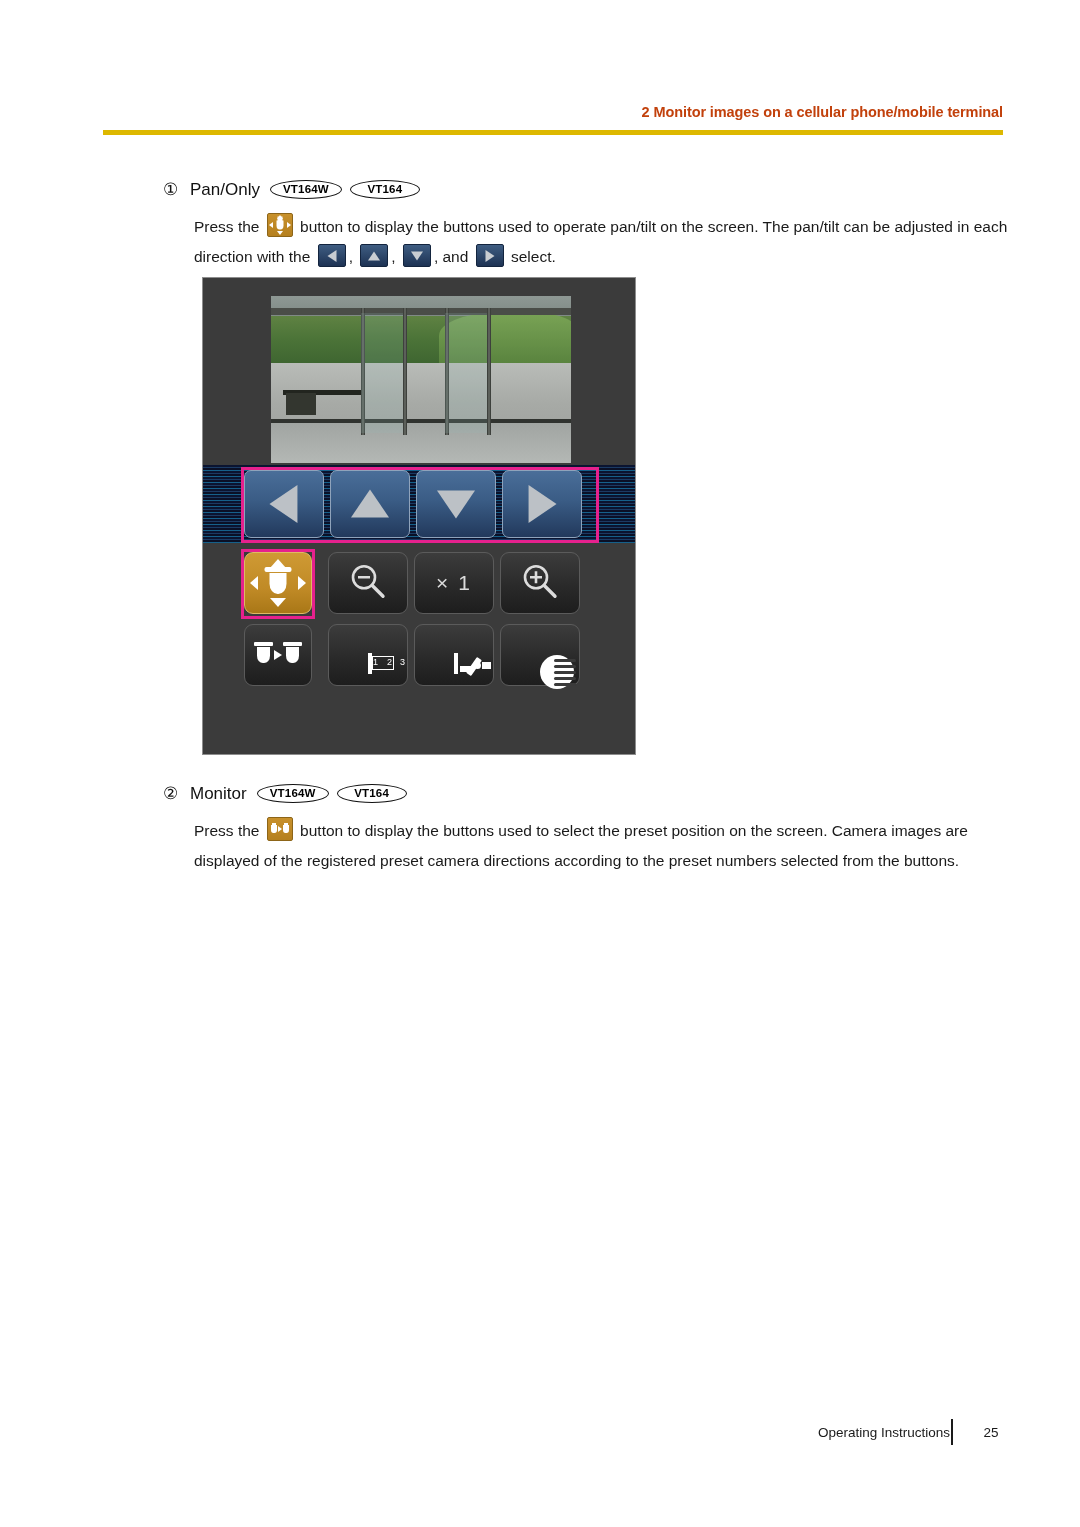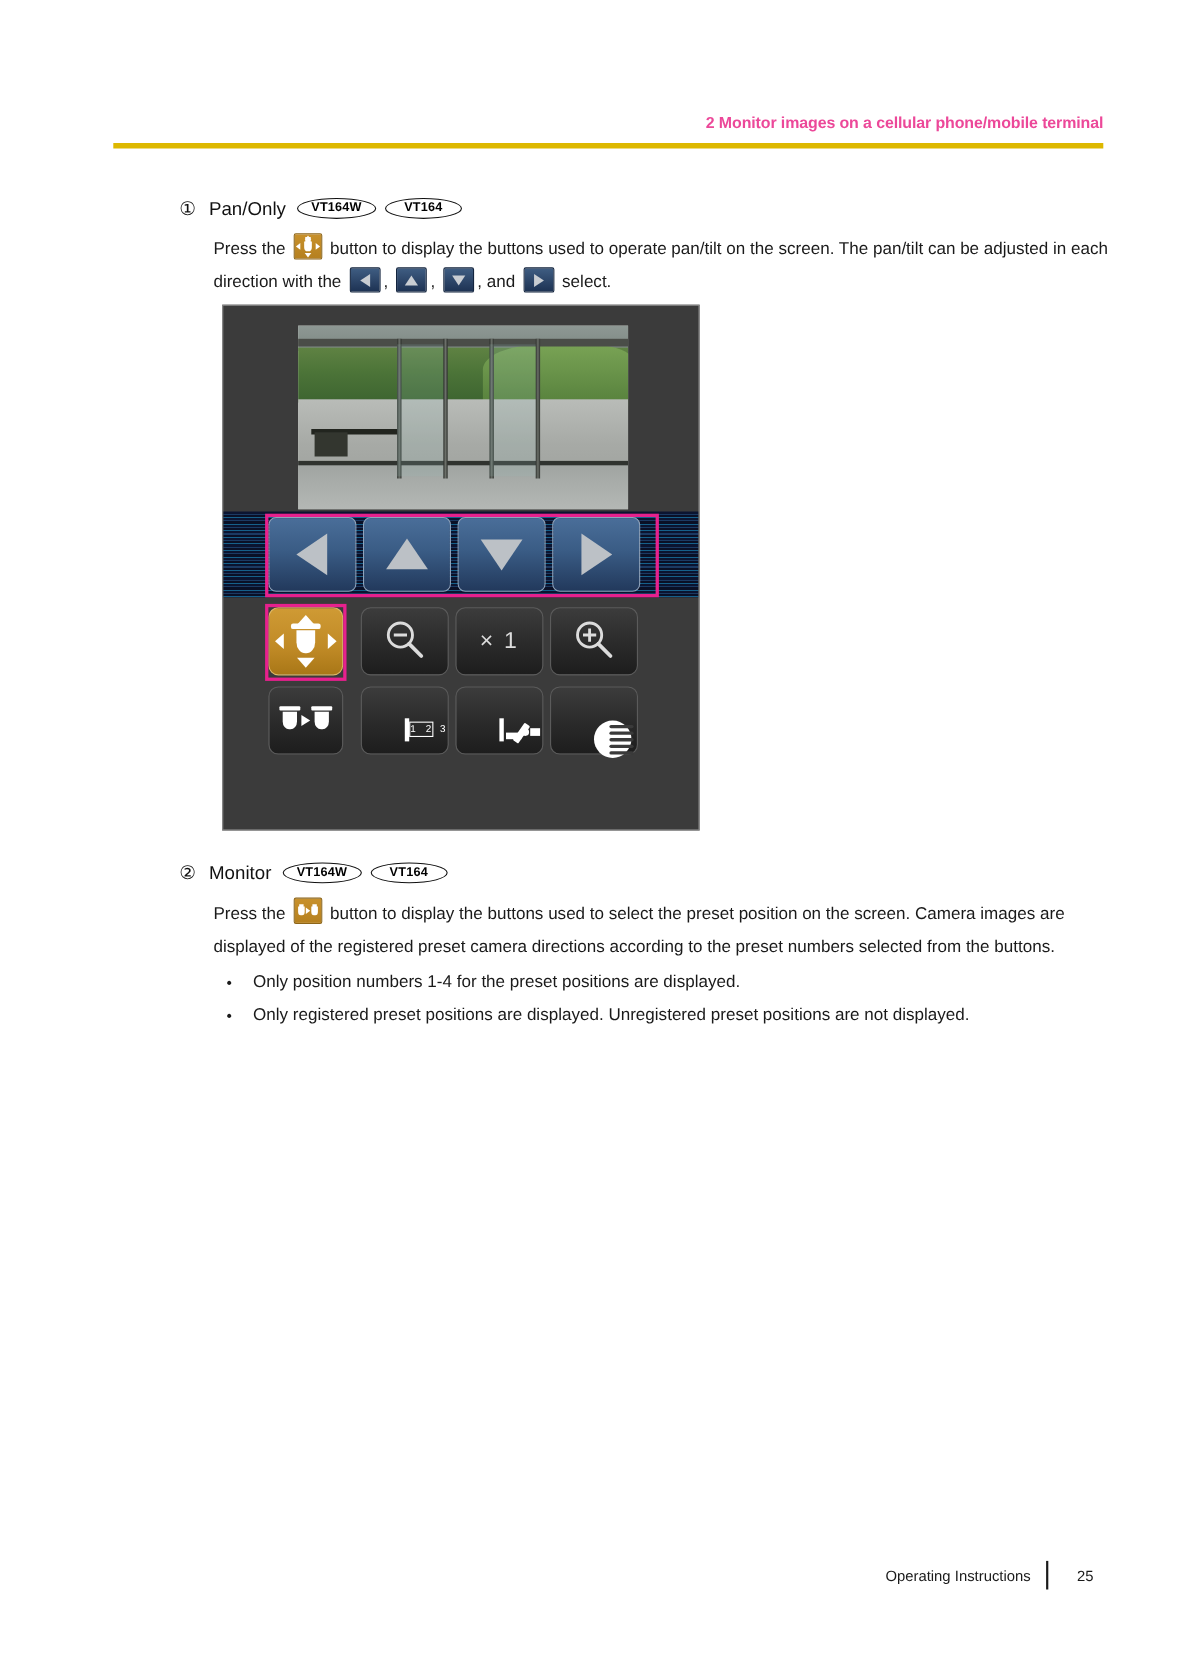--- a/index.html
+++ b/index.html
@@ -22,21 +22,21 @@
     position: absolute;
     left: 103px;
     top: 104px;
     width: 900px;
   }
   .page-header-title {
     font-size: 14.5px;
     font-weight: bold;
     text-align: right;
     letter-spacing: -0.1px;
-    color: #ec4899;
+    color: #c2410c;
     line-height: 1.2;
   }
   .header-rule {
     margin-top: 9px;
     height: 5px;
     background: #ddb800;
     width: 100%;
   }
 
   
@@ -372,28 +372,28 @@
     position: absolute;
     left: 103px;
     top: 1419px;
     width: 900px;
     display: flex;
     justify-content: flex-end;
     align-items: center;
     font-size: 13.5px;
     color: #1a1a1a;
   }
-  .footer-label { margin-right: 14px; }
+  .footer-label { margin-right: 1px; }
   .footer-divider {
     width: 2px;
     height: 26px;
     background: #1a1a1a;
     margin-right: 26px;
   }
-  .footer-page { min-width: 24px; text-align: left; }
+  .footer-page { min-width: 24px; text-align: center; }
 </style>
 </head>
 <body>
 
 <div class="page-header">
   <div class="page-header-title">2 Monitor images on a cellular phone/mobile terminal</div>
   <div class="header-rule"></div>
 </div>
 
 <div class="section" id="section-pantilt">
@@ -537,23 +537,19 @@
       <span class="chip chip-gold">
         <span class="glyph-preset">
           <span class="mini-cam"></span>
             <span class="mini-arrow"></span>
             <span class="mini-cam"></span>
         </span>
       </span>
       <span>button to display the buttons used to select the preset position on the screen. Camera images are displayed of the registered preset camera directions according to the preset numbers selected from the buttons.</span>
     </p>
   </div>
-  <ul class="bullets">
-    <li>Only position numbers 1-4 for the preset positions are displayed.</li>
-    <li>Only registered preset positions are displayed. Unregistered preset positions are not displayed.</li>
-  </ul>
 </div>
 
 <div class="footer">
   <span class="footer-label">Operating Instructions</span>
   <span class="footer-divider"></span>
   <span class="footer-page">25</span>
 </div>
 
 </body></html>

